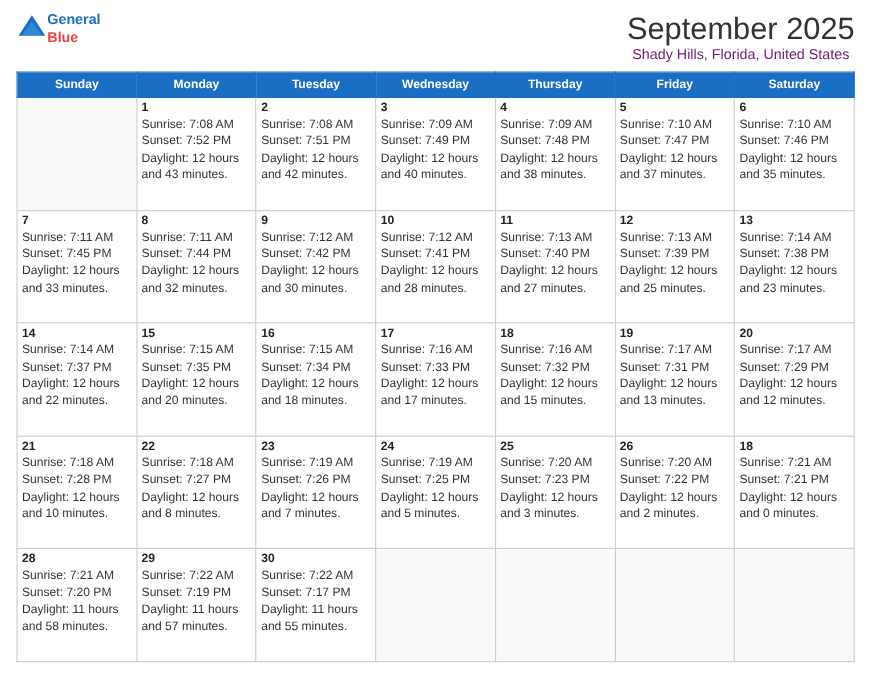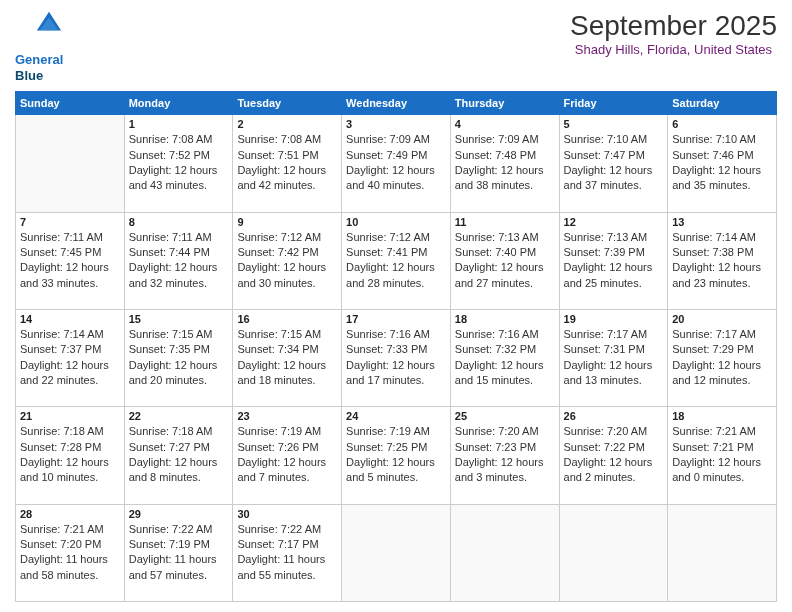--- a/index.html
+++ b/index.html
@@ -18,23 +18,22 @@
       flex-direction: column;
     }
     .header {
       display: flex;
       justify-content: space-between;
       align-items: flex-start;
       margin-bottom: 8px;
     }
     .logo {
       display: flex;
-      align-items: flex-end;
-      gap: 14px;
-      flex-direction: column;
+      align-items: center;
+      gap: 0;
     }
     .logo-text {
       font-size: 13px;
       font-weight: bold;
       color: #333;
       line-height: 1.2;
     }
     .logo-text span {
       color: #1a6fc4;
     }
@@ -60,21 +59,21 @@
       border-collapse: collapse;
       width: 100%;
       table-layout: fixed;
     }
     .calendar th {
       background-color: #1a6fc4;
       color: #fff;
       font-size: 11px;
       font-weight: bold;
       padding: 5px 4px;
-      text-align: left;
+      text-align: center;
       border: 1px solid #1a6fc4;
     }
     .calendar td {
       border: 1px solid #ccc;
       vertical-align: top;
       padding: 3px 4px;
       font-size: 9px;
       color: #333;
       height: 82px;
     }
@@ -102,21 +101,21 @@
 
 <div class="page">
   <div class="header">
     <div class="logo">
       <svg class="logo-icon" viewBox="0 0 30 30">
         <polygon points="15,2 28,22 2,22" fill="#1a6fc4"></polygon>
         <polygon points="15,8 25,22 5,22" fill="#4a9de0" opacity="0.5"></polygon>
       </svg>
       <div class="logo-text">
         <div><span>General</span></div>
-        <div><span style="color:#0c4a6e">Blue</span></div>
+        <div><span style="color:#ef4444">Blue</span></div>
       </div>
     </div>
     <div class="title-area">
       <div class="month-title">September 2025</div>
       <div class="location">Shady Hills, Florida, United States</div>
     </div>
   </div>
 
   <table class="calendar">
     <thead>

